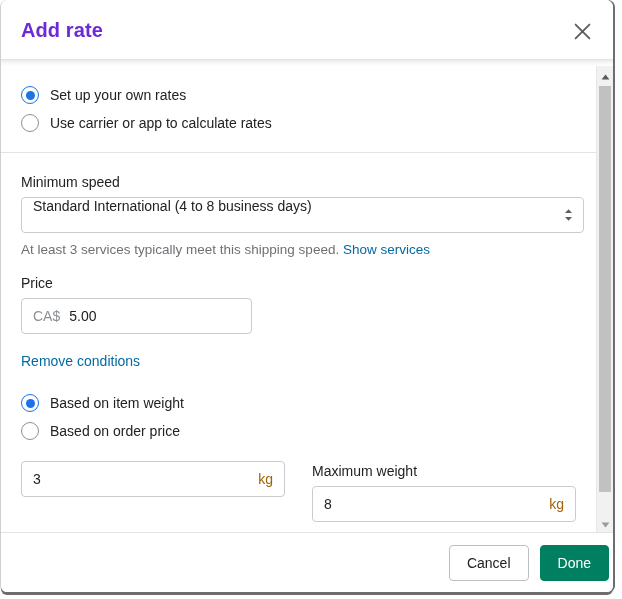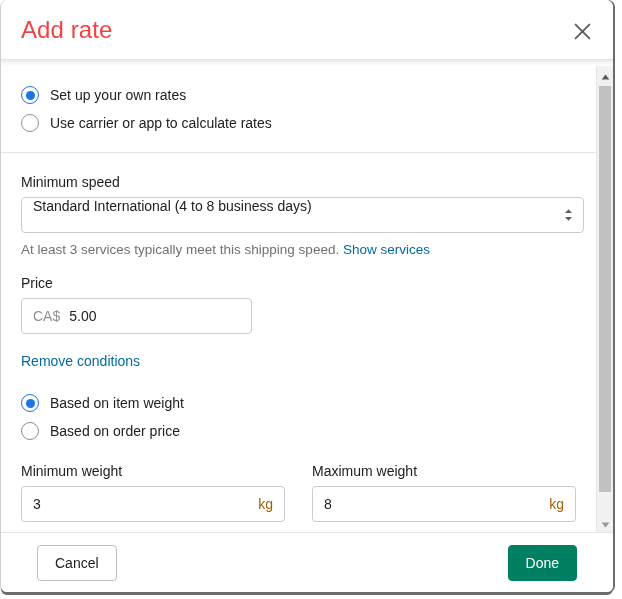--- a/index.html
+++ b/index.html
@@ -35,24 +35,24 @@
     position: relative;
     height: 60px;
     flex: 0 0 60px;
     background: #ffffff;
     border-bottom: 1px solid #e3e3e3;
     display: flex;
     align-items: center;
     padding: 0 20px;
   }
   .dlg-title {
-    font-size: 24px;
-    color: #ef4444;
+    font-size: 20px;
+    color: #6d28d9;
     letter-spacing: 0.1px;
-    font-weight: 400;
+    font-weight: 700;
     line-height: 1;
   }
   .close-btn {
     position: absolute;
     right: 14px;
     top: 14px;
     width: 34px;
     height: 34px;
     border: none;
     background: transparent;
@@ -259,22 +259,22 @@
   }
 
   
   .dlg-footer {
     flex: 0 0 60px;
     height: 60px;
     border-top: 1px solid #e1e3e5;
     background: #ffffff;
     display: flex;
     align-items: center;
-    justify-content: space-between;
-    padding: 0 36px;
+    justify-content: flex-end;
+    padding: 0 4px;
     gap: 11px;
   }
   .btn {
     font-family: "Liberation Sans", sans-serif;
     font-size: 14px;
     height: 36px;
     border-radius: 4px;
     cursor: pointer;
     padding: 0 17px;
     line-height: 1;
@@ -366,21 +366,20 @@
           <span class="radio-label">Based on item weight</span>
         </div>
         <div class="radio-row">
           <span class="radio"></span>
           <span class="radio-label">Based on order price</span>
         </div>
       </div>
 
       <div class="section weights" style="padding-top:16px;">
         <div class="weight-col">
-          <span class="field-label">Minimum weight</span>
           <div class="text-input">
             <span class="input-value">3</span>
             <span class="suffix">kg</span>
           </div>
         </div>
         <div class="weight-col">
           <span class="field-label">Maximum weight</span>
           <div class="text-input">
             <span class="input-value">8</span>
             <span class="suffix">kg</span>

